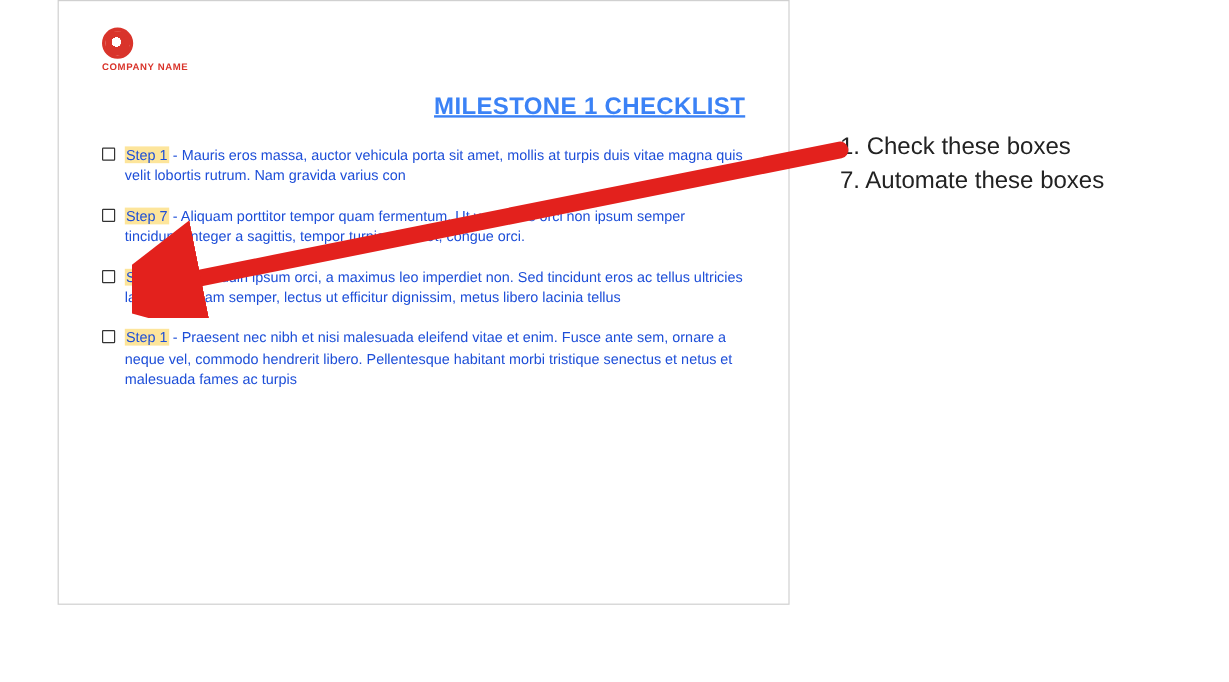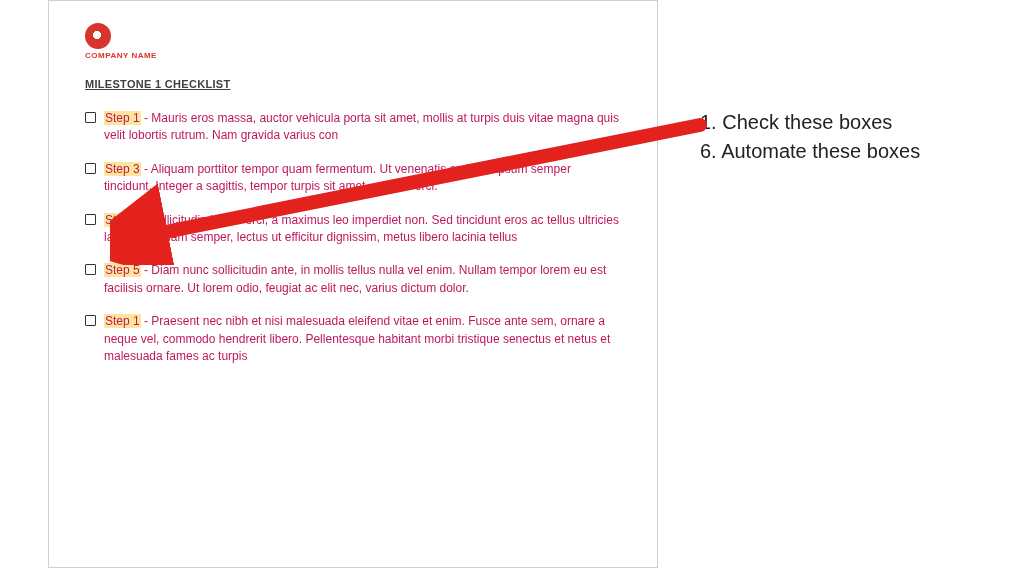--- a/index.html
+++ b/index.html
@@ -9,21 +9,21 @@
       width: 1024px;
       height: 568px;
       position: relative;
       overflow: hidden;
     }
     .page {
       position: absolute;
       left: 48px;
       top: 0;
       width: 610px;
-      height: 568px;
+      height: 504px;
       border: 1px solid #d0d0d0;
       background: #ffffff;
       padding: 22px 36px 20px 36px;
     }
     .logo-area {
       display: flex;
       flex-direction: column;
       align-items: flex-start;
       margin-bottom: 18px;
     }
@@ -45,43 +45,43 @@
       border-radius:50% 50% 50% 0;
       transform:rotate(20deg);
     }
     .company-name {
       font-size: 8px;
       letter-spacing: 0.5px;
       font-weight: 700;
       color: #d9342b;
     }
     .doc-title {
-      text-align: left;
-      font-size: 11px;
+      text-align: right;
+      font-size: 20px;
       font-weight: 700;
       text-decoration: underline;
       margin: 6px 0 20px 0;
       letter-spacing: 0.3px;
-      color: #404040;
+      color: #3b82f6;
     }
     .steps { display: flex; flex-direction: column; gap: 16px; }
     .step-row { display: flex; align-items: flex-start; gap: 8px; }
     .checkbox {
       width: 11px;
       height: 11px;
       border: 1.3px solid #333;
       border-radius: 1px;
       margin-top: 2px;
       flex: none;
       background:#fff;
     }
     .step-text {
       font-size: 12px;
       line-height: 1.45;
-      color: #be185d;
+      color: #1d4ed8;
     }
     .step-label {
       background: #fde59b;
       padding: 0 1px;
     }
     .annotations {
       position: absolute;
       left: 700px;
       top: 108px;
       font-size: 20px;
@@ -108,40 +108,36 @@
 
   <div class="doc-title">MILESTONE 1 CHECKLIST</div>
 
   <div class="steps">
     <div class="step-row">
       <div class="checkbox"></div>
       <div class="step-text"><span class="step-label">Step 1</span><span> - Mauris eros massa, auctor vehicula porta sit amet, mollis at turpis duis vitae magna quis velit lobortis rutrum. Nam gravida varius con</span></div>
     </div>
     <div class="step-row">
       <div class="checkbox"></div>
-      <div class="step-text"><span class="step-label">Step 3</span><span> - Aliquam porttitor tempor quam fermentum. Ut venenatis orci non ipsum semper tincidunt. Integer a sagittis, tempor turpis sit amet, congue orci.</span></div>
+      <div class="step-text"><span class="step-label">Step 7</span><span> - Aliquam porttitor tempor quam fermentum. Ut venenatis orci non ipsum semper tincidunt. Integer a sagittis, tempor turpis sit amet, congue orci.</span></div>
     </div>
     <div class="step-row">
       <div class="checkbox"></div>
       <div class="step-text"><span class="step-label">Step 4</span><span> - sollicitudin ipsum orci, a maximus leo imperdiet non. Sed tincidunt eros ac tellus ultricies lacinia. Aliquam semper, lectus ut efficitur dignissim, metus libero lacinia tellus</span></div>
-    </div>
-    <div class="step-row">
-      <div class="checkbox"></div>
-      <div class="step-text"><span class="step-label">Step 5</span><span> - Diam nunc sollicitudin ante, in mollis tellus nulla vel enim. Nullam tempor lorem eu est facilisis ornare. Ut lorem odio, feugiat ac elit nec, varius dictum dolor.</span></div>
     </div>
     <div class="step-row">
       <div class="checkbox"></div>
       <div class="step-text"><span class="step-label">Step 1</span><span> - Praesent nec nibh et nisi malesuada eleifend vitae et enim. Fusce ante sem, ornare a neque vel, commodo hendrerit libero. Pellentesque habitant morbi tristique senectus et netus et malesuada fames ac turpis</span></div>
     </div>
   </div>
 </div>
 
 <div class="annotations">
   <div>1. Check these boxes</div>
-  <div>6. Automate these boxes</div>
+  <div>7. Automate these boxes</div>
 </div>
 
 <svg class="arrow" viewBox="0 0 610 150" xmlns="http://www.w3.org/2000/svg">
   <defs>
     <marker id="ah" markerWidth="7" markerHeight="7" refX="2" refY="3.5" orient="auto">
       <polygon points="0 0, 7 3.5, 0 7" fill="#e3211d"></polygon>
     </marker>
   </defs>
   <line x1="590" y1="10" x2="30" y2="122" stroke="#e3211d" stroke-width="14" marker-end="url(#ah)" stroke-linecap="round"></line>
 </svg>

